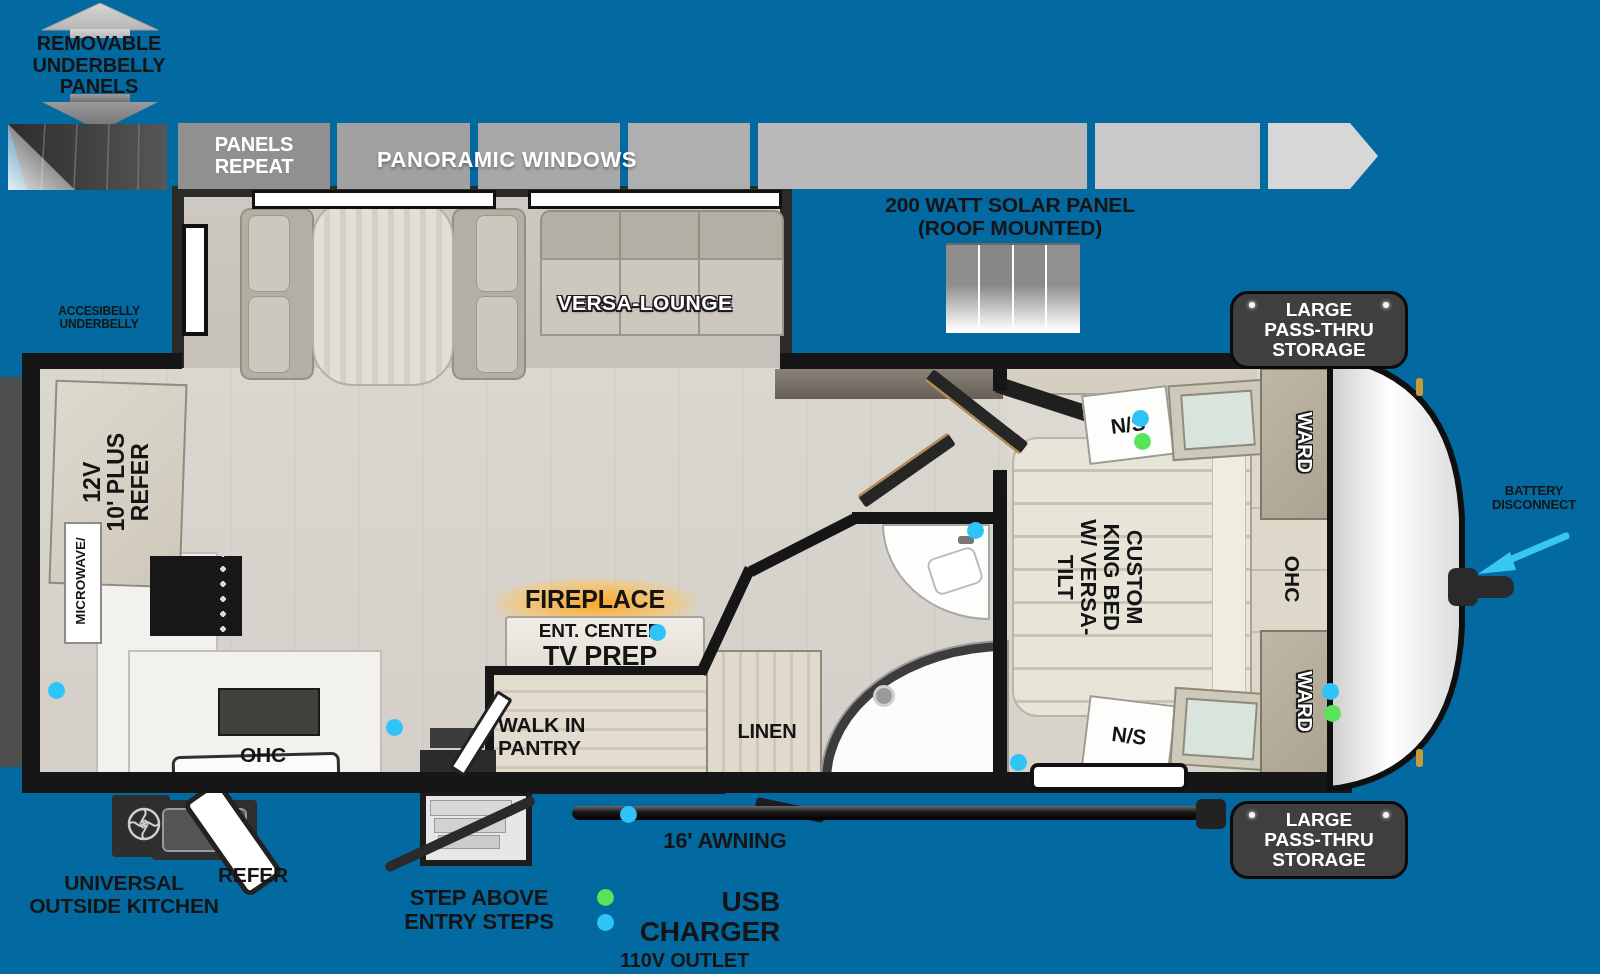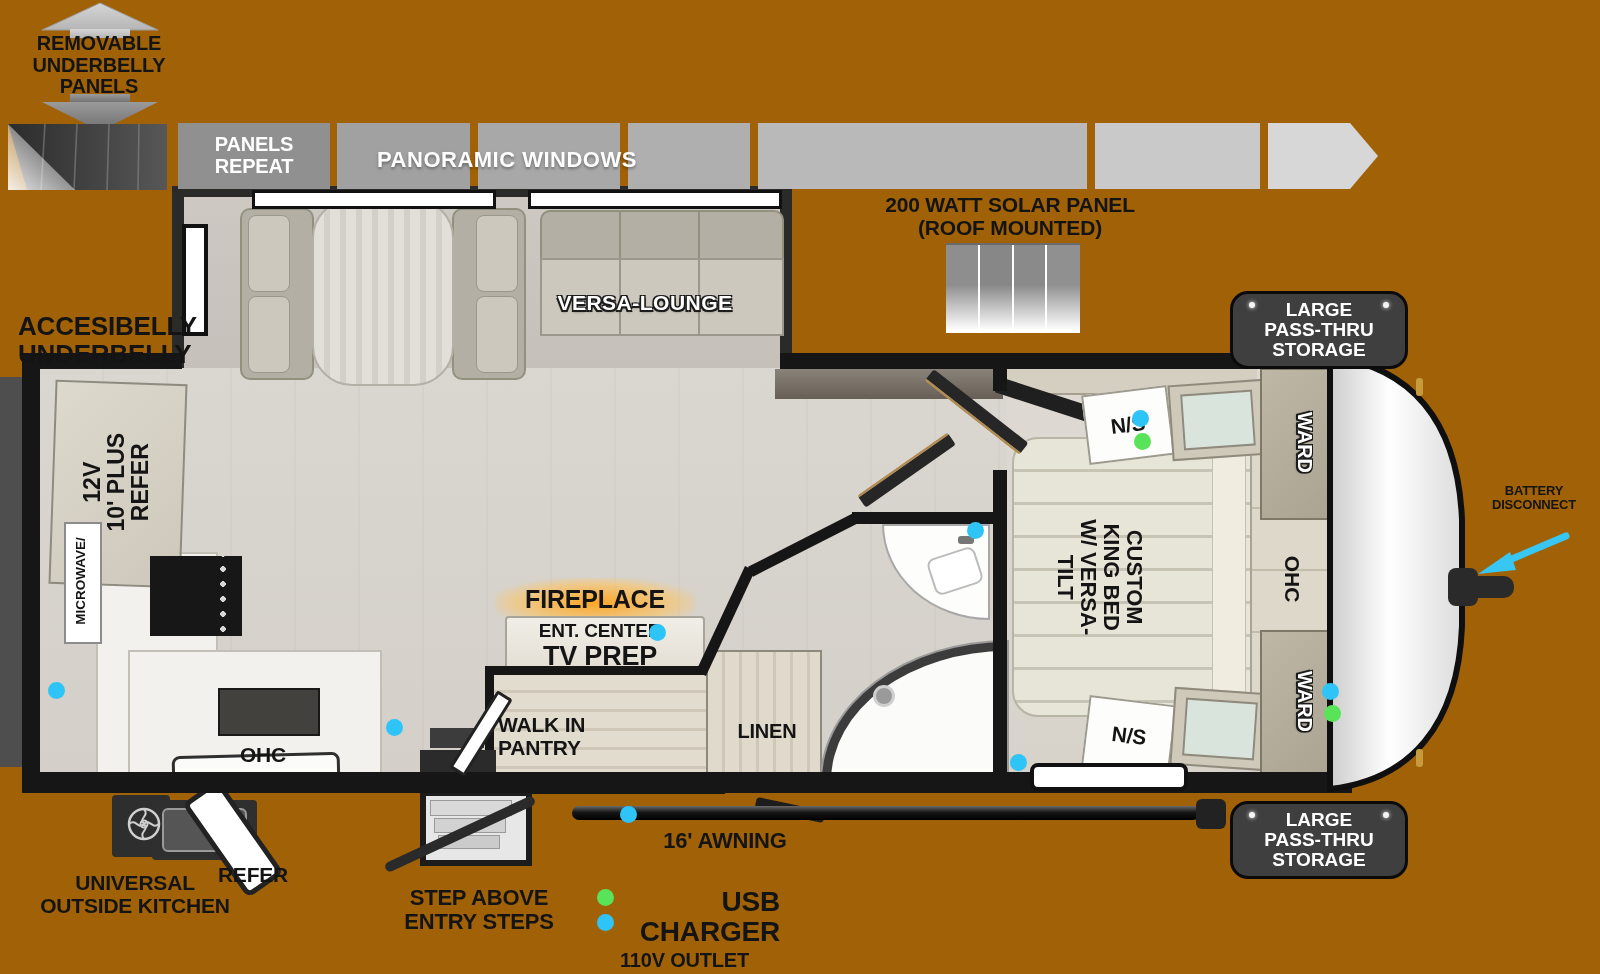--- a/index.html
+++ b/index.html
@@ -1,16 +1,16 @@
 <!DOCTYPE html>
 <html><head>
 <meta charset="utf-8">
 <style>
   html,body{margin:0;padding:0;background:#fff;}
-  #stage{position:relative;width:1600px;height:974px;background:#a16207;overflow:hidden;
+  #stage{position:relative;width:1600px;height:974px;background:#0369a1;overflow:hidden;
          font-family:"Liberation Sans","DejaVu Sans",sans-serif;}
   .abs{position:absolute;}
   .lbl{position:absolute;font-weight:bold;color:#141414;text-align:center;
        white-space:pre-line;line-height:1.08;letter-spacing:-0.2px;z-index:45;}
   .lblw{color:#fff;}
   .outline{text-shadow:-1.5px -1.5px 0 #1c1c1c,1.5px -1.5px 0 #1c1c1c,
            -1.5px 1.5px 0 #1c1c1c,1.5px 1.5px 0 #1c1c1c,0 2px 3px rgba(0,0,0,.45);}
   .dot{position:absolute;width:17px;height:17px;border-radius:50%;z-index:50;}
   .dot.blue{background:#2fc4f7;}
   .dot.green{background:#59e359;}
@@ -266,39 +266,39 @@
   <svg class="abs" style="left:124px;top:804px;z-index:11;" width="40" height="40" viewBox="0 0 40 40">
     <circle cx="20" cy="20" r="15" fill="none" stroke="#cfcfcf" stroke-width="2.5"></circle>
     <circle cx="20" cy="20" r="3.5" fill="none" stroke="#cfcfcf" stroke-width="2"></circle>
     <path d="M20,5 C26,12 14,14 20,20 M35,20 C28,26 26,14 20,20 M20,35 C14,28 26,26 20,20 M5,20 C12,14 14,26 20,20" fill="none" stroke="#cfcfcf" stroke-width="2"></path>
   </svg>
   <div class="abs" style="left:152px;top:800px;width:105px;height:60px;background:#2f2f2f;border-radius:4px;z-index:10;">
     <div style="position:absolute;inset:8px 10px;background:#555;border:2px solid #9a9a9a;border-radius:6px;"></div>
   </div>
   <div class="doorleaf" style="left:211px;top:781px;width:34px;height:105px;background:#fff;border:5px solid #222;border-radius:8px;transform:rotate(-35deg);z-index:11;"></div>
   <div class="lbl" style="left:213px;top:864px;width:80px;font-size:21px;">REFER</div>
-  <div class="lbl" style="left:35px;top:872px;width:200px;font-size:21px;">UNIVERSAL
+  <div class="lbl" style="left:24px;top:872px;width:200px;font-size:21px;">UNIVERSAL
 OUTSIDE KITCHEN</div>
 
   <div class="abs" style="left:420px;top:790px;width:100px;height:64px;border:6px solid #1c1c1c;background:#e7e7e7;z-index:10;">
     <div style="position:absolute;left:4px;top:4px;width:80px;height:14px;background:#d9d9d9;border:1px solid #9a9a9a;"></div>
     <div style="position:absolute;left:8px;top:22px;width:70px;height:13px;background:#d2d2d2;border:1px solid #9a9a9a;"></div>
     <div style="position:absolute;left:12px;top:39px;width:60px;height:12px;background:#cbcbcb;border:1px solid #9a9a9a;"></div>
   </div>
   <div class="abs" style="left:455px;top:752px;width:10px;height:164px;background:#2a2a2a;border-radius:5px;transform:rotate(65deg);z-index:10;"></div>
   <div class="lbl" style="left:388px;top:886px;width:182px;font-size:22px;">STEP ABOVE
 ENTRY STEPS</div>
 
   <div class="abs" style="left:572px;top:806px;width:628px;height:14px;border-radius:7px;z-index:10;
               background:linear-gradient(180deg,#6a6a6a,#161616 45%,#000);"></div>
   <div class="abs" style="left:755px;top:804px;width:70px;height:12px;background:#1d1d1d;transform:rotate(12deg);border-radius:4px;z-index:9;"></div>
   <div class="abs" style="left:1196px;top:799px;width:30px;height:30px;background:#222;border-radius:6px;z-index:10;"></div>
   <div class="lbl" style="left:640px;top:829px;width:170px;font-size:22px;">16' AWNING</div>
 
-  <div class="lbl" style="left:18px;top:305px;width:162px;font-size:26px;margin-top:7px;">ACCESIBELLY
+  <div class="lbl" style="left:18px;top:305px;width:162px;font-size:12px;">ACCESIBELLY
 UNDERBELLY</div>
 
   <span class="dot green" style="left:597px;top:889px;"></span>
   <div class="lbl" style="left:620px;top:887px;width:160px;font-size:28px;text-align:right;">USB CHARGER</div>
   <span class="dot blue" style="left:597px;top:914px;"></span>
   <div class="lbl" style="left:620px;top:950px;width:160px;font-size:20px;text-align:left;">110V OUTLET</div>
 
   <span class="dot blue" style="left:1132px;top:410px;"></span>
   <span class="dot green" style="left:1134px;top:433px;"></span>
   <span class="dot blue" style="left:1322px;top:683px;"></span>

